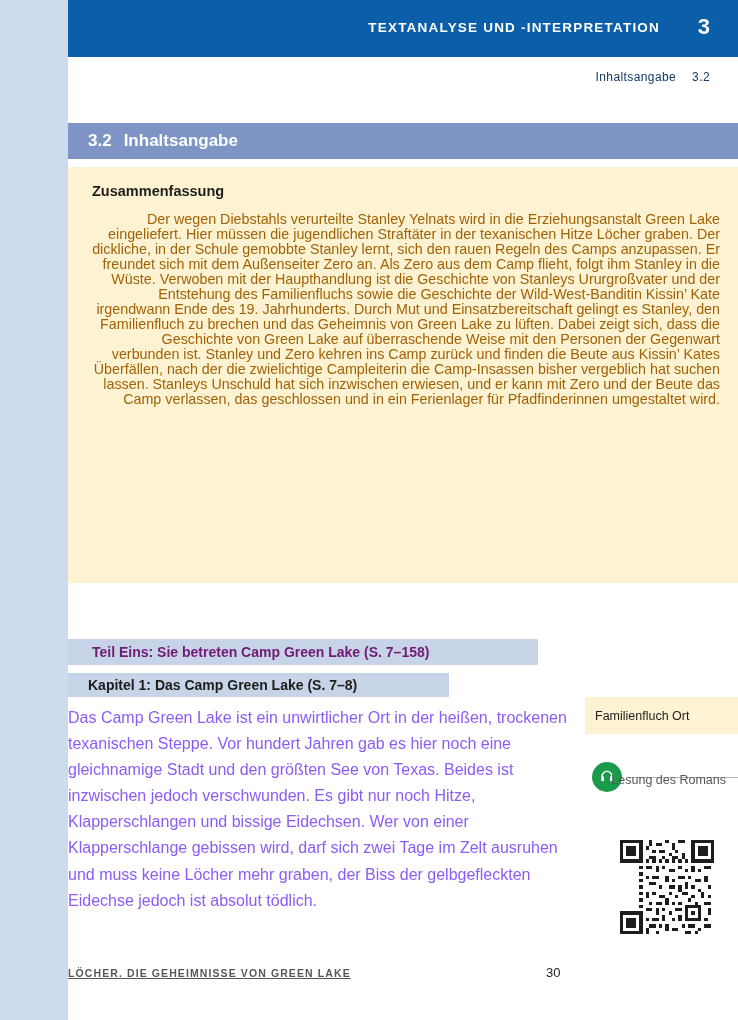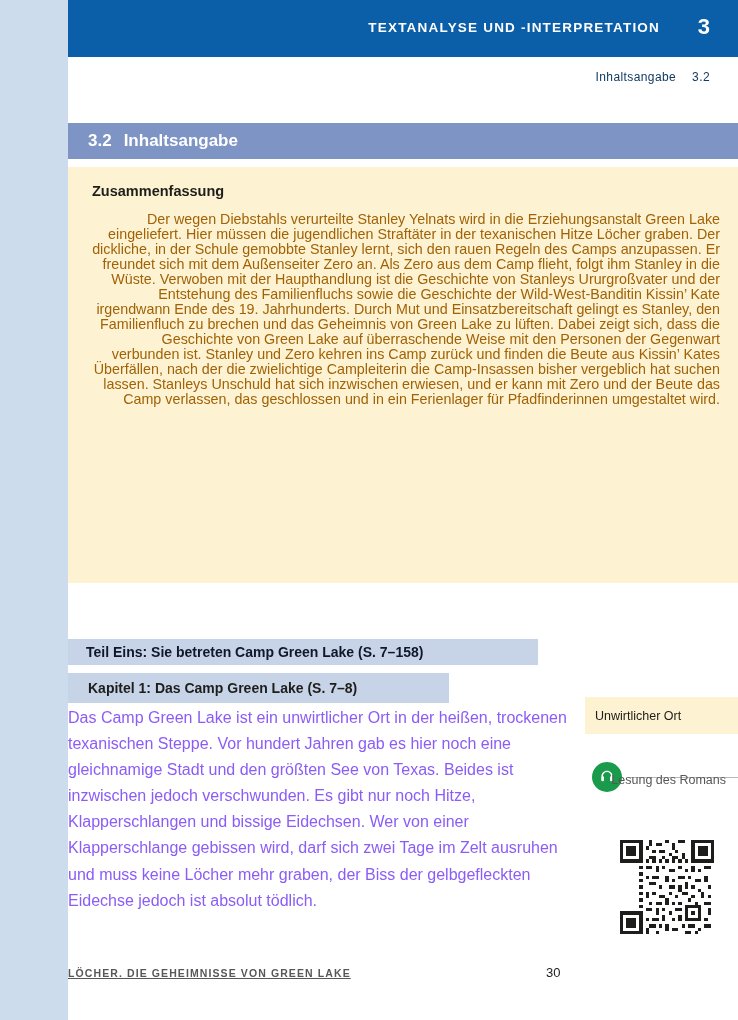--- a/index.html
+++ b/index.html
@@ -122,32 +122,32 @@
     position: absolute;
     left: 68px;
     top: 639px;
     width: 470px;
     height: 26px;
     background: #c7d3e6;
     display: flex;
     align-items: center;
   }
   .part-bar span {
-    margin-left: 18px;
+    margin-left: 24px;
     font-size: 14px;
     font-weight: bold;
-    color: #0f172a;
+    color: #701a75;
   }
   
   .chapter-bar {
     position: absolute;
     left: 68px;
     top: 673px;
     width: 381px;
-    height: 30px;
+    height: 24px;
     background: #c7d3e6;
     display: flex;
     align-items: center;
   }
   .chapter-bar span {
     margin-left: 20px;
     font-size: 14px;
     font-weight: bold;
     color: #1d1d1b;
   }
@@ -272,21 +272,21 @@
     <span>Teil Eins: Sie betreten Camp Green Lake (S. 7–158)</span>
   </div>
 
   <div class="chapter-bar">
     <span>Kapitel 1: Das Camp Green Lake (S. 7–8)</span>
   </div>
 
   <div class="body-text">Das Camp Green Lake ist ein unwirtlicher Ort in der heißen, trockenen texanischen Steppe. Vor hundert Jahren gab es hier noch eine gleichnamige Stadt und den größten See von Texas. Beides ist inzwischen jedoch verschwunden. Es gibt nur noch Hitze, Klapperschlangen und bissige Eidechsen. Wer von einer Klapperschlange gebissen wird, darf sich zwei Tage im Zelt ausruhen und muss keine Löcher mehr graben, der Biss der gelbgefleckten Eidechse jedoch ist absolut tödlich.</div>
 
   <div class="margin-note">
-    <span>Unwirtlicher Ort</span>
+    <span>Familienfluch Ort</span>
   </div>
 
   <div class="audio-row">
     <span class="audio-icon">
       <svg width="18" height="18" viewBox="0 0 24 24" aria-hidden="true">
         <path d="M12 3.5c-4.2 0-7.5 3.3-7.5 7.5v5.2c0 .6.5 1.1 1.1 1.1h1.6V10.9H6.6v-.1c0-3 2.4-5.4 5.4-5.4s5.4 2.4 5.4 5.4v.1h-.6v6.4h1.6c.6 0 1.1-.5 1.1-1.1V11c0-4.2-3.3-7.5-7.5-7.5z" fill="#ffffff"></path>
         <rect x="4.8" y="11.4" width="3.2" height="6.2" rx="1.2" fill="#ffffff"></rect>
         <rect x="16" y="11.4" width="3.2" height="6.2" rx="1.2" fill="#ffffff"></rect>
       </svg>
     </span>

